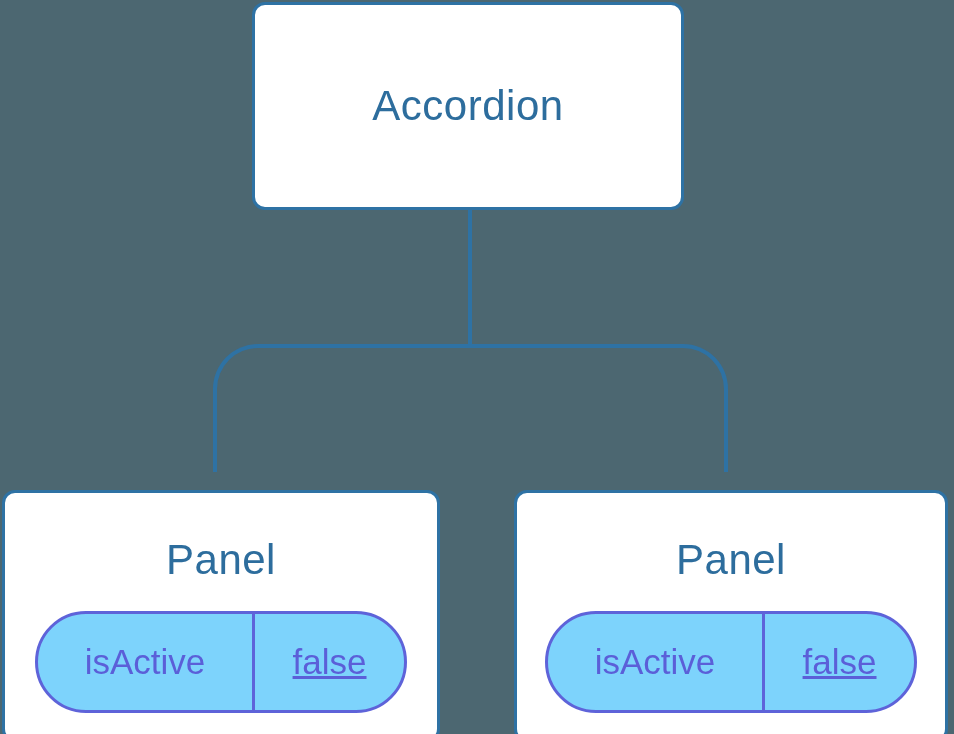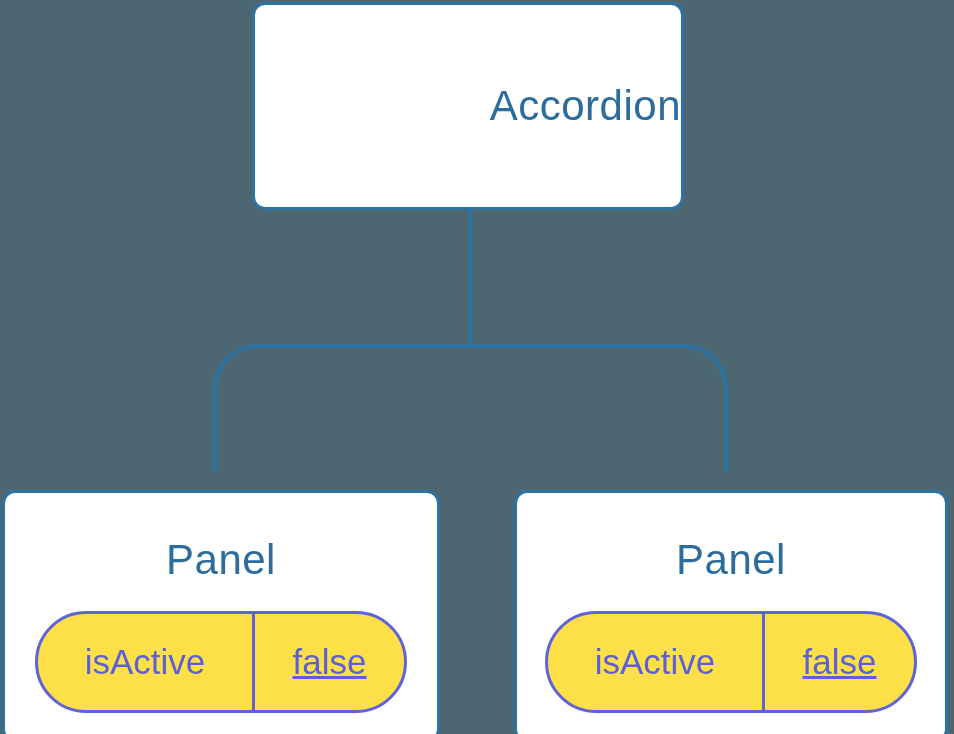--- a/index.html
+++ b/index.html
@@ -25,21 +25,21 @@
     border-radius: 13px;
     box-sizing: border-box;
   }
   .root-node {
     left: 252px;
     top: 2px;
     width: 432px;
     height: 208px;
     display: flex;
     align-items: center;
-    justify-content: flex-end;
+    justify-content: center;
   }
   .node-label, .node-title {
     color: var(--node-text-color, #2D6D9D);
     font-size: 42px;
     font-weight: 500;
     letter-spacing: 0.5px;
     line-height: 46px;
     white-space: nowrap;
   }
   .stem {
@@ -73,21 +73,21 @@
   .panel-right { left: 514px; width: 434px; }
   .prop-pill {
     margin-top: 28px;
     width: 372px;
     height: 102px;
     box-sizing: border-box;
     border: 3px solid var(--prop-color, #5E63D9);
     border-radius: 51px;
     display: flex;
     overflow: hidden;
-    background: #fde047;
+    background: #7dd3fc;
   }
   .prop-name, .prop-value {
     display: flex;
     align-items: center;
     justify-content: center;
     color: var(--prop-text-color, #5B5FD8);
     font-size: 35px;
     font-weight: 500;
     white-space: nowrap;
   }

